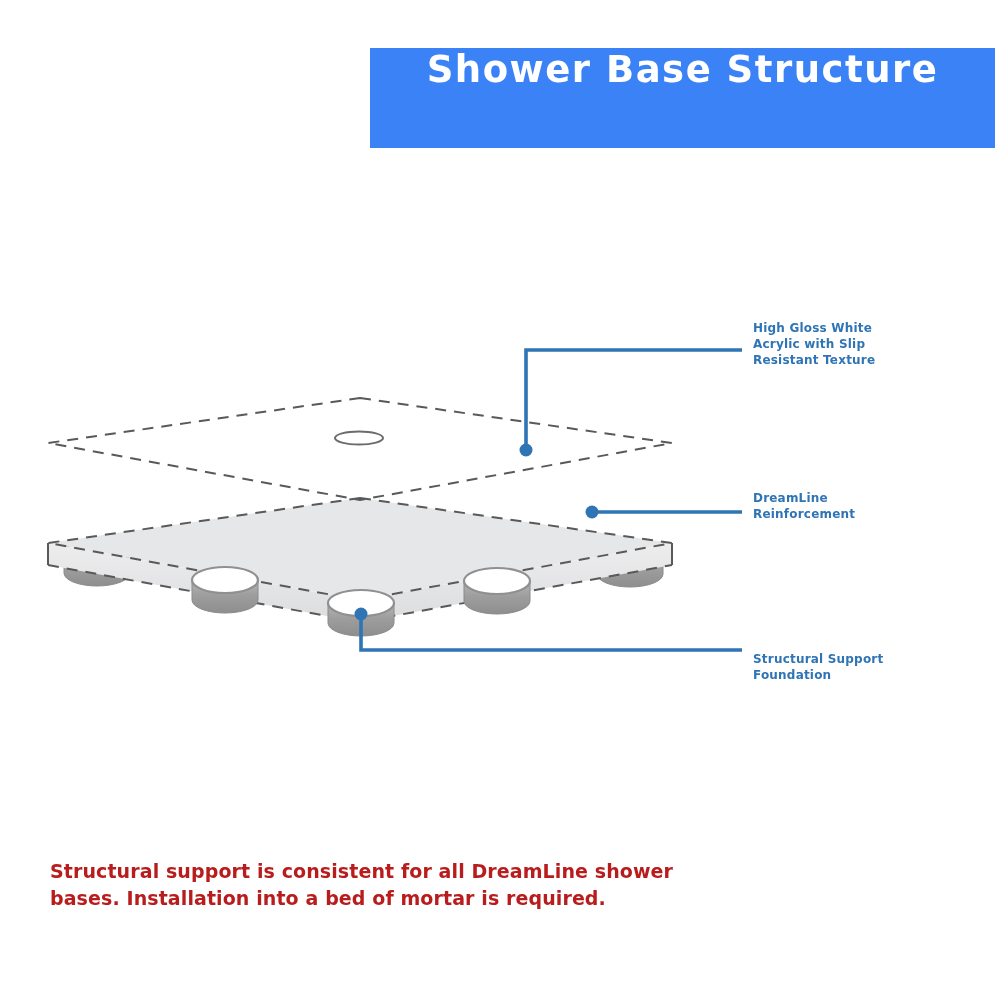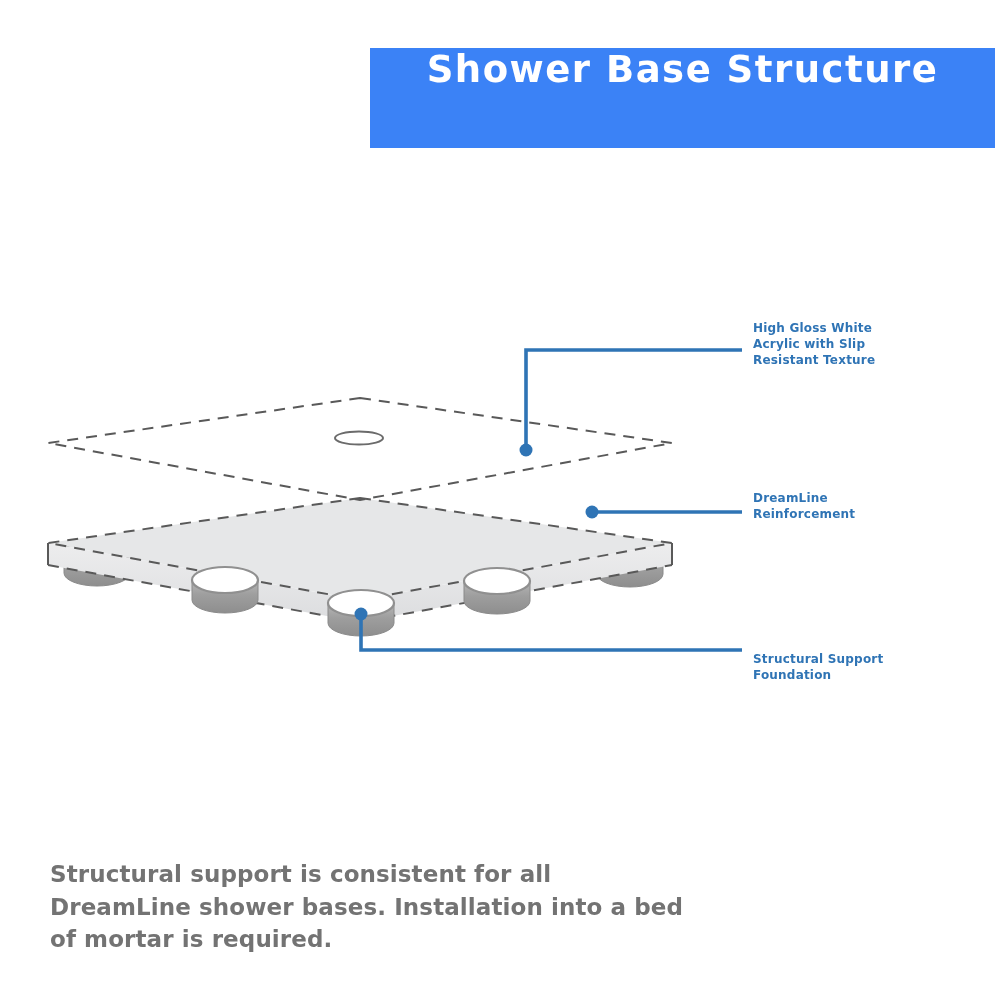--- a/index.html
+++ b/index.html
@@ -45,22 +45,22 @@
   }
   #callout-acrylic{left:753px; top:321px; width:230px;}
   #callout-fiberglass{left:753px; top:491px; width:230px;}
   #callout-support{left:753px; top:631px; width:230px;margin-top:21px;}
 
   
   .caption{
     position:absolute;
     left:50px; top:858px;
     width:640px;
-    color:#737373;
-    font-size:23px;
+    color:#b91c1c;
+    font-size:19px;
     font-weight:bold;
     line-height:1.42;
     letter-spacing:0.1px;
     font-family:"DejaVu Sans", sans-serif;
     white-space:pre-line;
   }
 </style>
 </head>
 <body>
 

